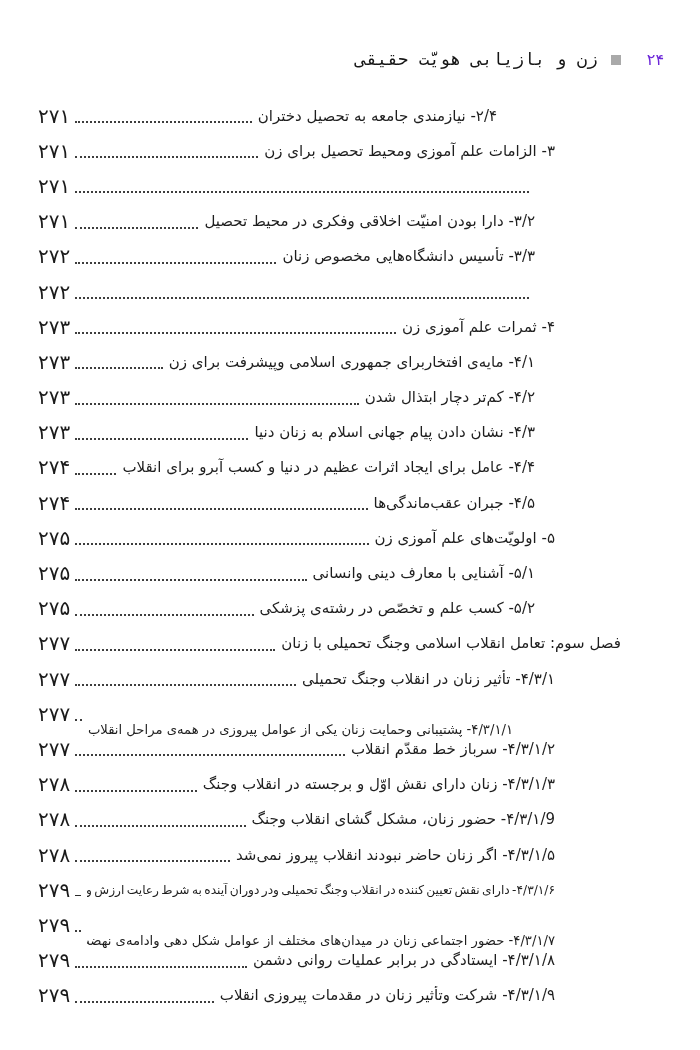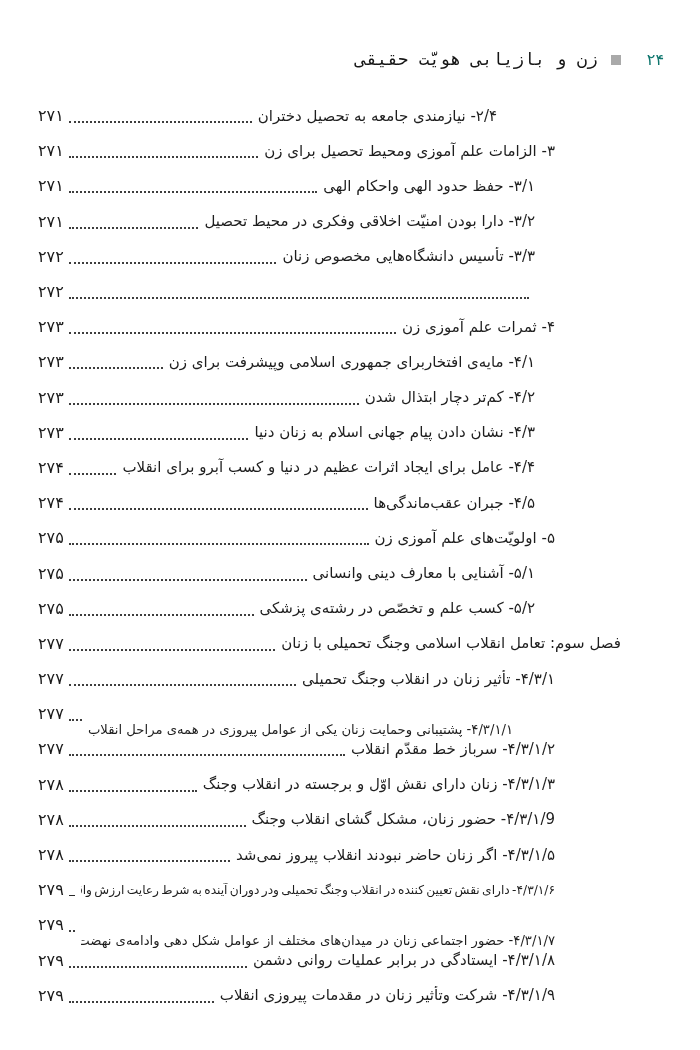--- a/index.html
+++ b/index.html
@@ -17,21 +17,21 @@
   .header {
     display:flex;
     align-items:center;
     justify-content:flex-start;
     padding:46px 36px 0 0;
     height:26px;
   }
   .header .pageno {
     font-size:16px;
     letter-spacing:1px;
-    color:#0f766e;
+    color:#6d28d9;
   }
   .header .sq {
     width:10px; height:10px;
     background:#a9a9a9;
     margin:2px 26px 0 13px;
     flex:0 0 auto;
   }
   .header .booktitle {
     font-size:17.5px;
     color:#161616;
@@ -59,21 +59,21 @@
     height:13px;
     border-bottom:2px dotted #3d3d3d;
     margin:0 6px 0 5px;
   }
   .row .leader.solid {
     border-bottom:1.6px solid #2a2a2a;
     height:11px;
   }
   .row .pagenum {
     flex:0 0 auto;
-    font-size:16px;
+    font-size:20px;
     color:#1a1a1a;
     text-align:left;
   }
   
   .lvl0 { margin-right:19px; }
   .lvl1 { margin-right:85px; }
   .lvl2 { margin-right:105px; }
   .lvl3 { margin-right:127px; }
   .lvl4 { margin-right:143px; }
   
@@ -96,21 +96,20 @@
         <span class="label">۲/۴- نیازمندی جامعه به تحصیل دختران</span>
         <span class="leader"></span>
         <span class="pagenum">۲۷۱</span>
       </div>
       <div class="row lvl1">
         <span class="label">۳- الزامات علم آموزی ومحیط تحصیل برای زن</span>
         <span class="leader"></span>
         <span class="pagenum">۲۷۱</span>
       </div>
       <div class="row lvl2">
-        <span class="label">۳/۱- حفظ حدود الهی واحکام الهی</span>
         <span class="leader"></span>
         <span class="pagenum">۲۷۱</span>
       </div>
       <div class="row lvl2">
         <span class="label">۳/۲- دارا بودن امنیّت اخلاقی وفکری در محیط تحصیل</span>
         <span class="leader"></span>
         <span class="pagenum">۲۷۱</span>
       </div>
       <div class="row lvl2">
         <span class="label">۳/۳- تأسیس دانشگاه‌هایی مخصوص زنان</span>

